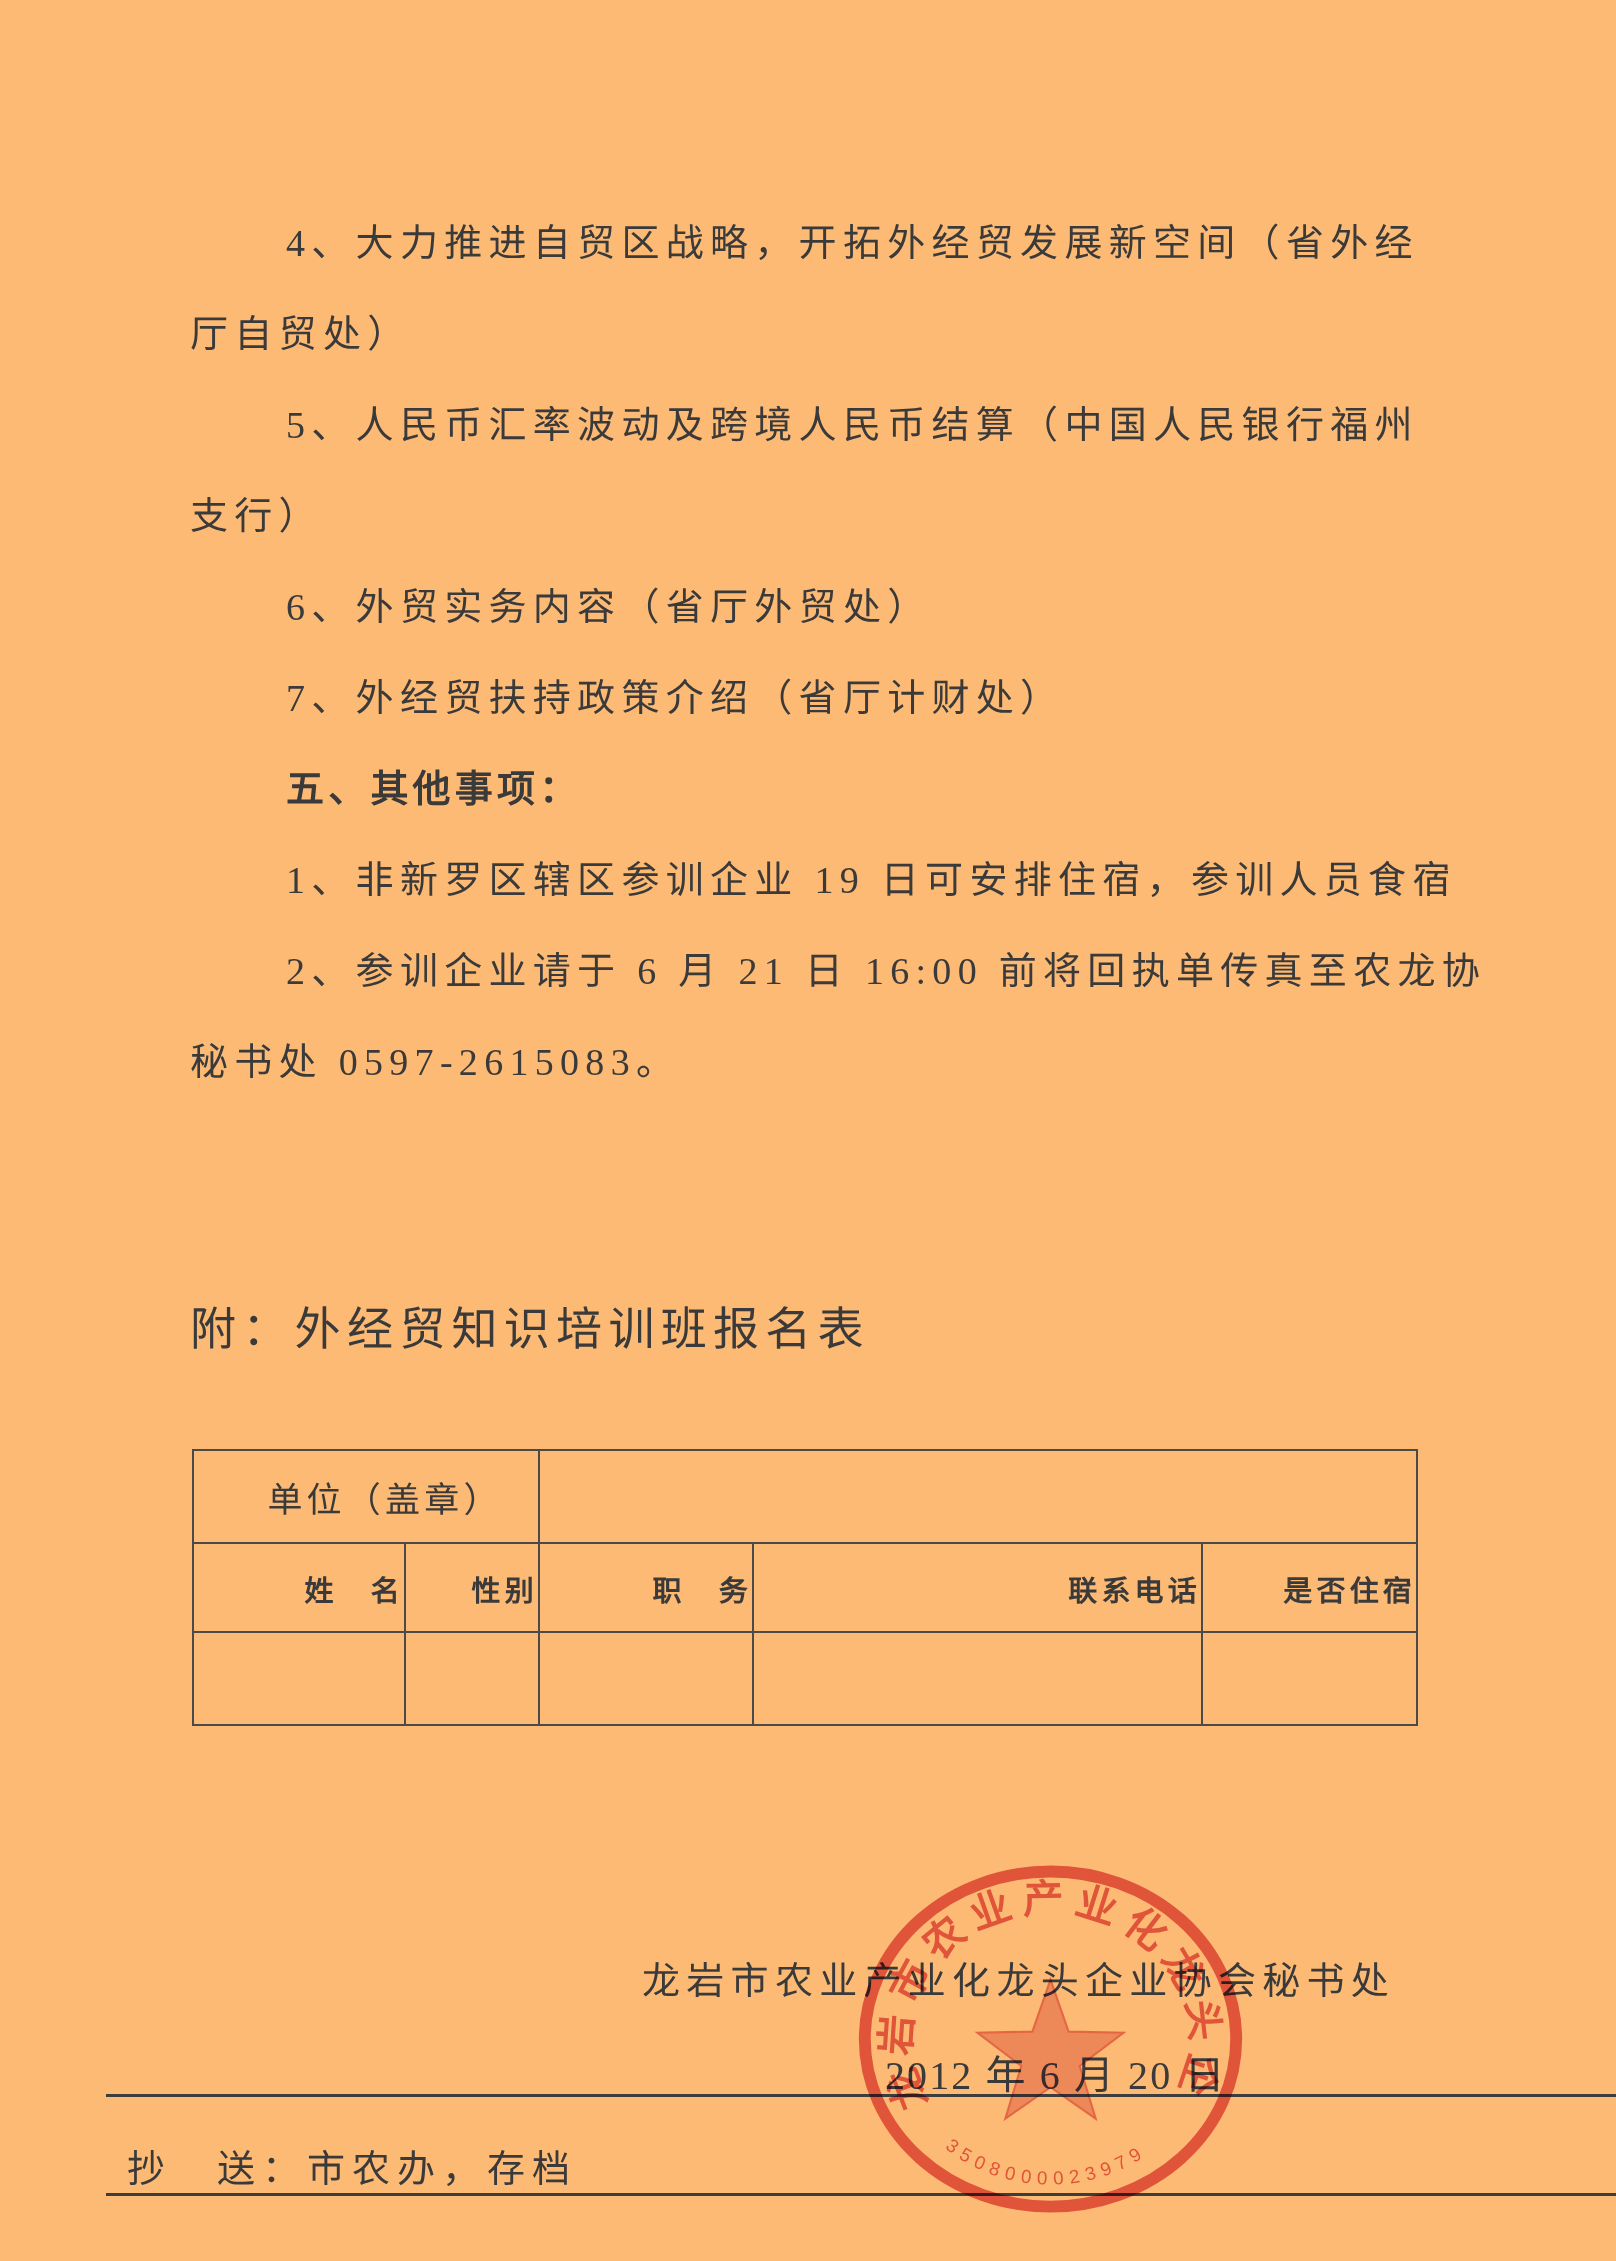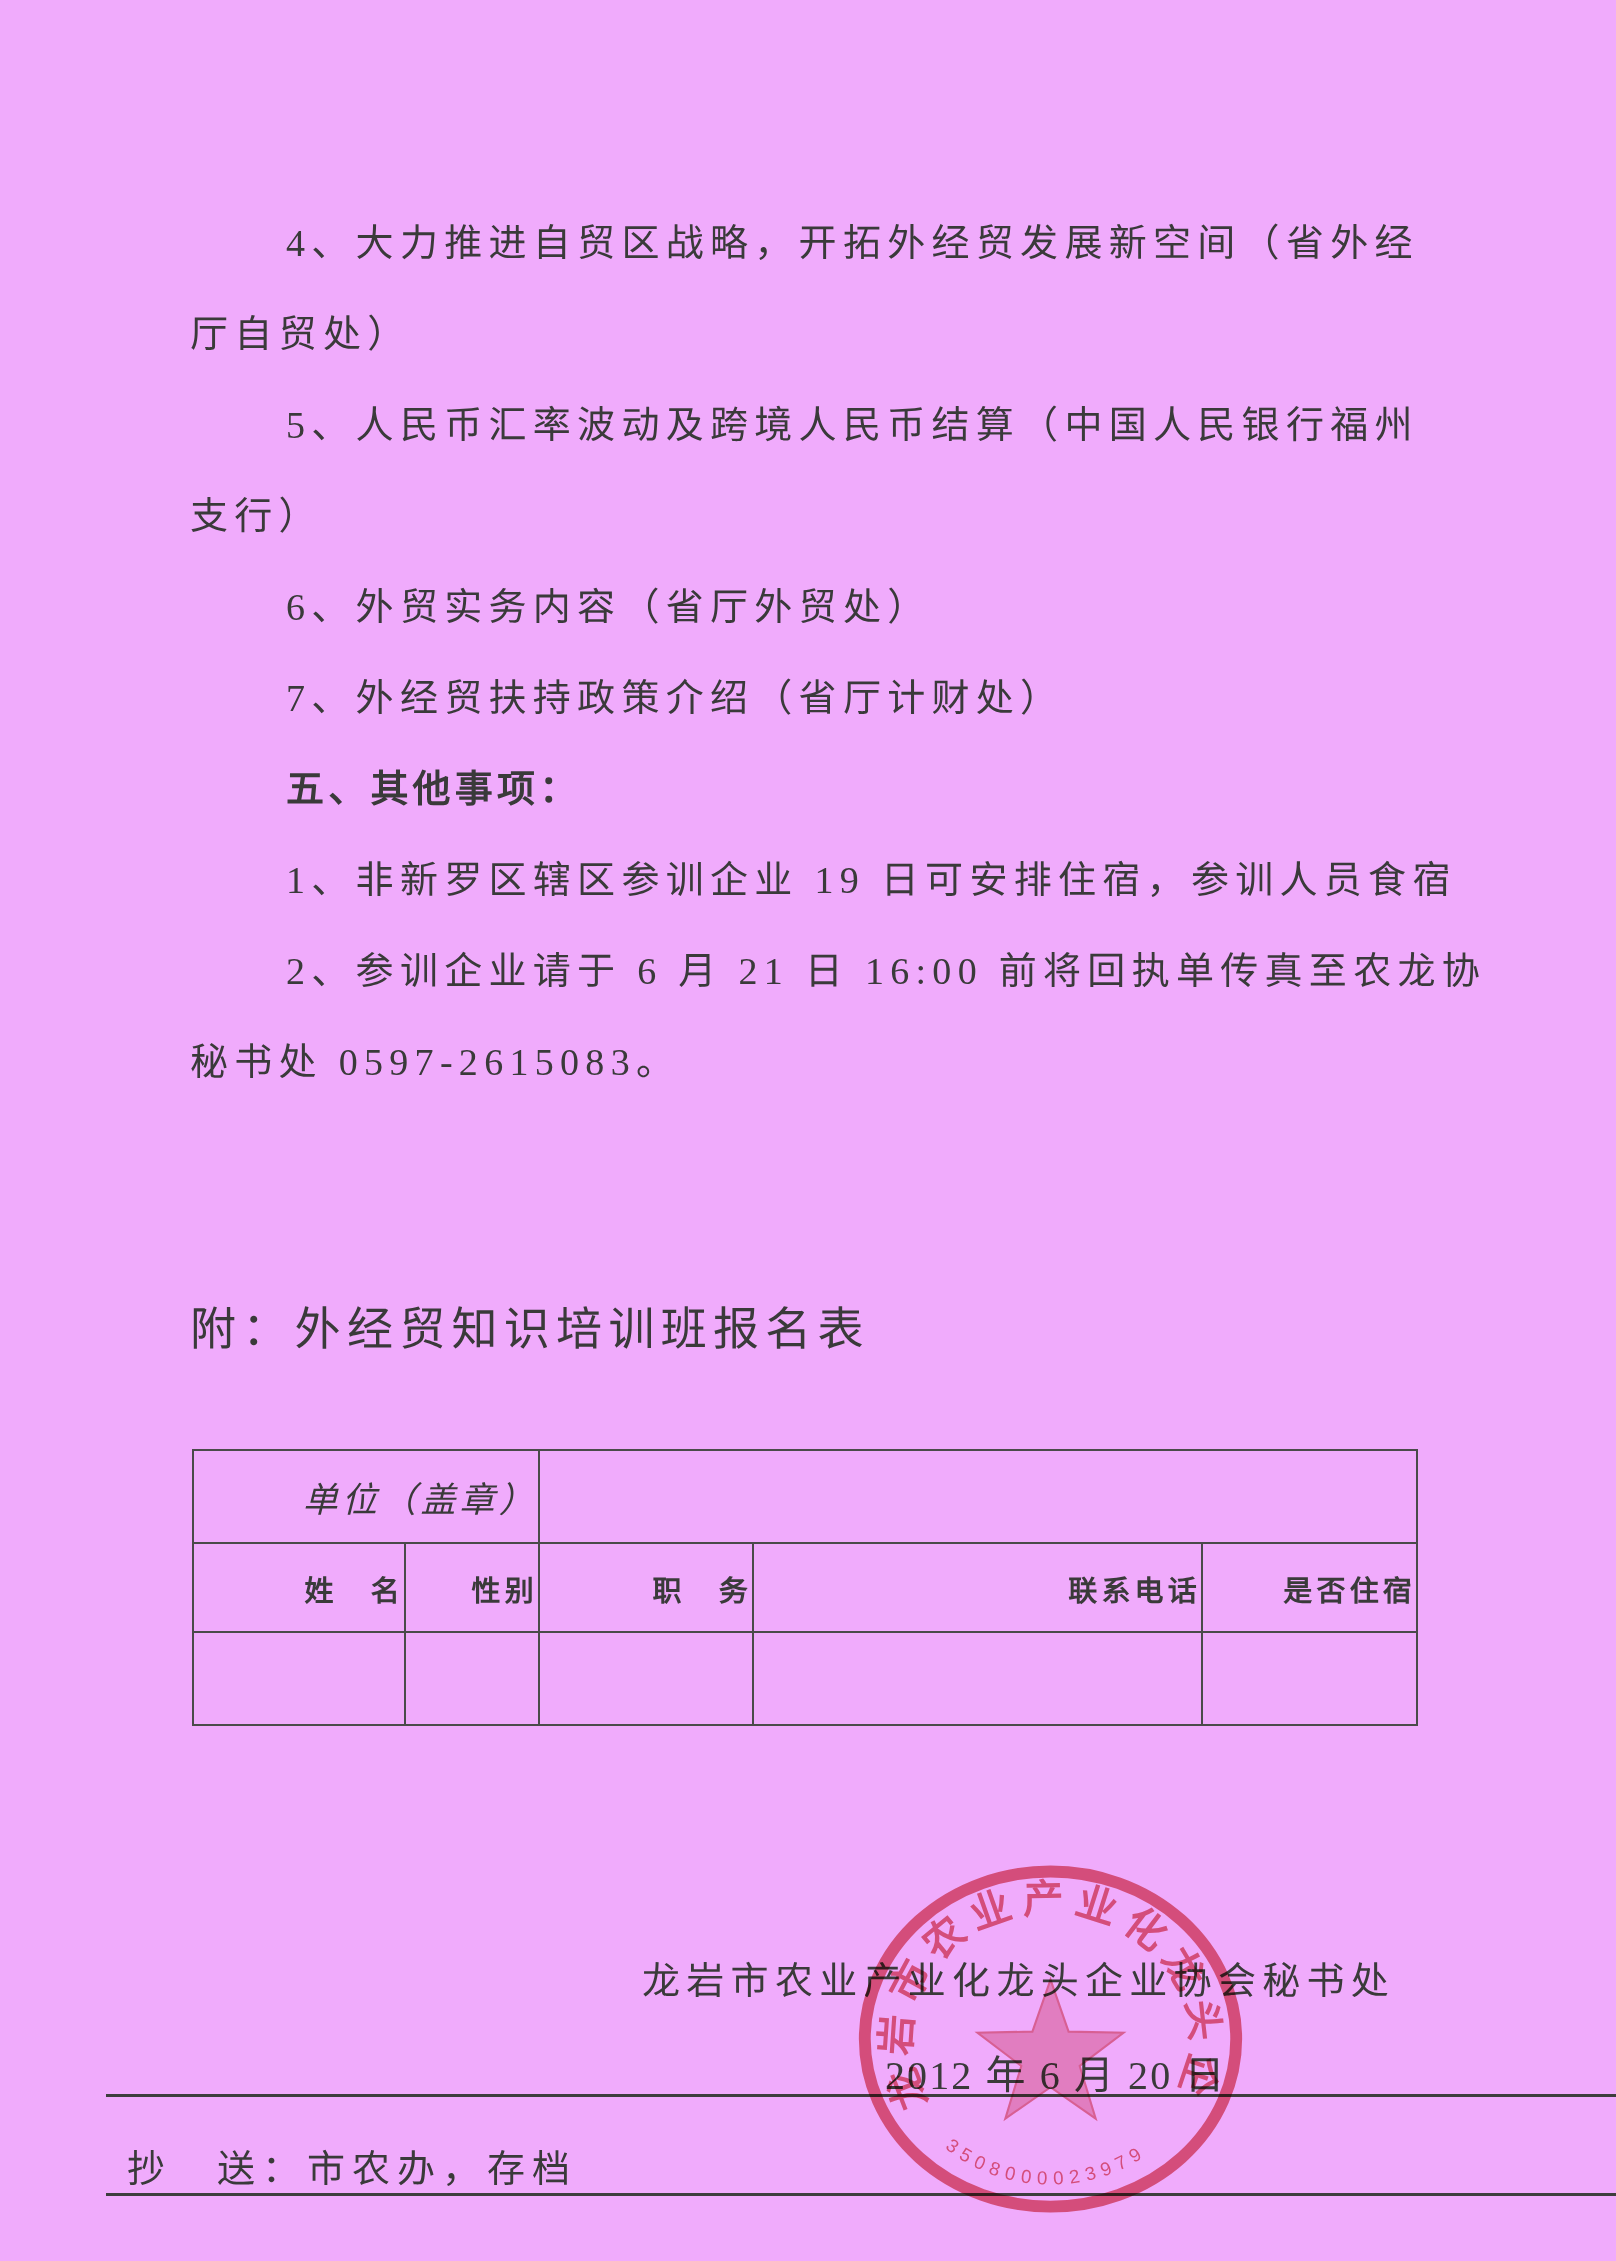--- a/index.html
+++ b/index.html
@@ -1,41 +1,41 @@
 <!DOCTYPE html>
 <html lang="zh-CN" style="font-size:11.2px"><head>
 <meta charset="utf-8">
 <style>
   html,body{margin:0;padding:0;background:#e8e8e6;}
   .page{
     position:relative;
     width:1617px;
     height:2261px;
-    background:#f0abfc;
+    background:#fdba74;
     overflow:hidden;
     font-family:"Liberation Serif","DejaVu Serif",serif;
     color:#3a3a3a;
   }
   
   .content{position:absolute;left:190px;top:198px;width:1250px;}
   .line{height:91px;line-height:91px;font-size:38px;letter-spacing:6.3px;white-space:nowrap;}
   .indent{padding-left:96px;}
   .bold{font-weight:bold;font-family:"Liberation Sans","DejaVu Sans",sans-serif;letter-spacing:4.2px;}
   .attach{position:absolute;left:190px;top:1288px;height:84px;line-height:84px;
           font-size:46px;letter-spacing:6.3px;white-space:nowrap;}
   
   .form{position:absolute;left:192px;top:1449px;width:1224px;
         border-collapse:collapse;table-layout:fixed;}
   .form td,.form th{border:2.1px solid #4a4a4a;padding:0;overflow:hidden;}
   .form{border:2.8px solid #4a4a4a;}
   .form .r1{height:93px;}
   .form .r2{height:89px;}
   .form .r3{height:93px;}
   .form th{font-weight:bold;font-size:29px;letter-spacing:4.2px;text-align:right;color:#3a3a3a;}
-  .unit-cell{font-size:35px;letter-spacing:4.2px;text-align:right;padding-left:38px !important;font-style:italic;}
+  .unit-cell{font-size:35px;letter-spacing:4.2px;text-align:center;padding-left:38px !important;}
   
   .sig{position:absolute;left:642px;top:1950px;font-size:38px;letter-spacing:6.3px;white-space:nowrap;}
   .date{position:absolute;left:885px;top:2043px;font-size:40px;letter-spacing:2.1px;white-space:nowrap;}
   
   .rule{position:absolute;left:106px;width:1510px;height:2.8px;background:#3d3d3d;}
   .rule1{top:2094px;}
   .rule2{top:2193px;}
   .cc{position:absolute;left:127px;top:2131px;height:77px;line-height:77px;
       font-size:38px;letter-spacing:7px;white-space:nowrap;}
   

